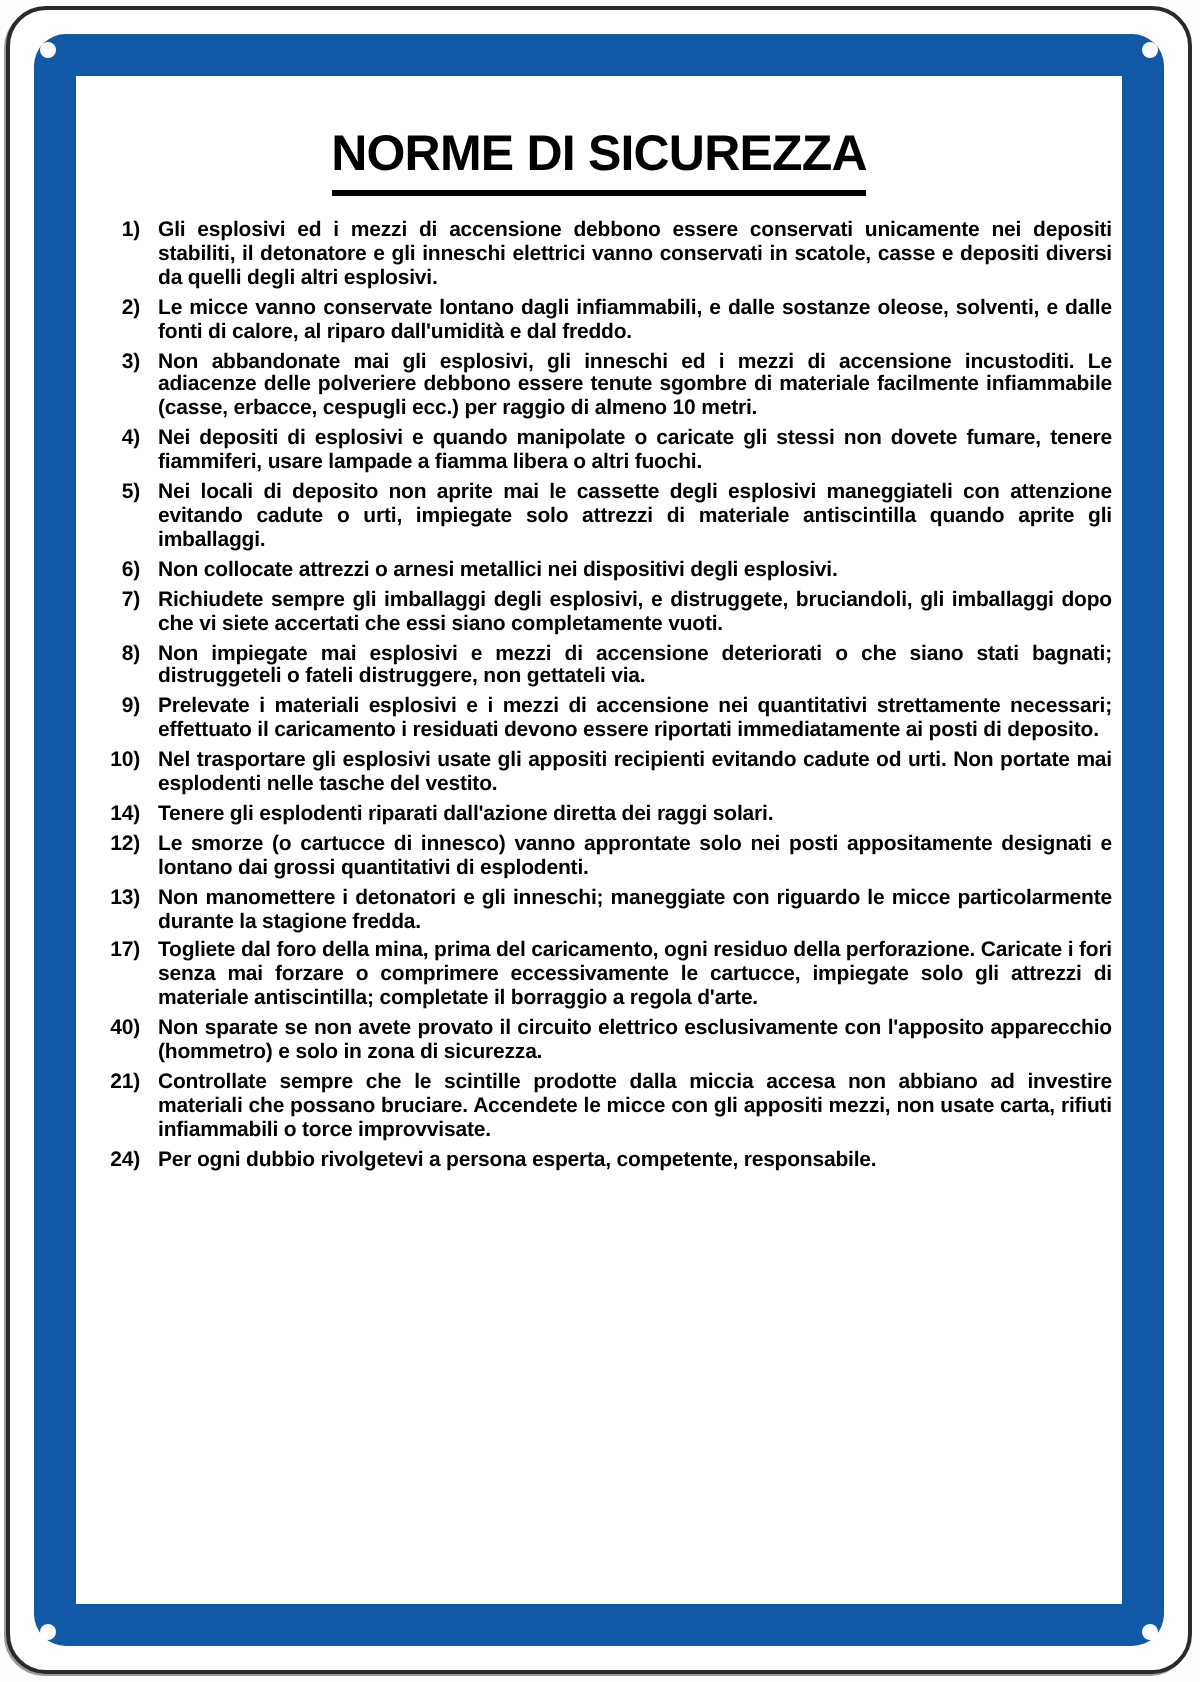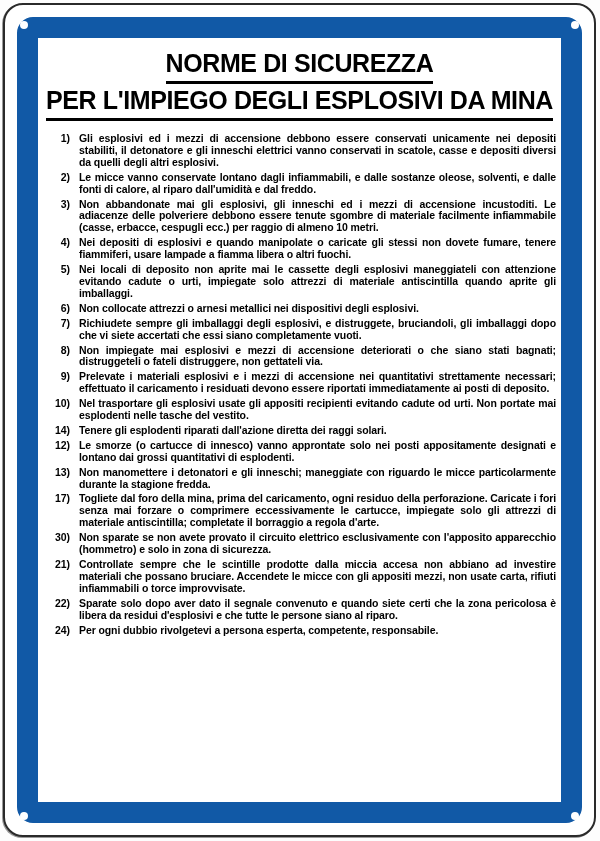--- a/index.html
+++ b/index.html
@@ -49,21 +49,21 @@
     position: absolute;
     left: 37px; right: 37px; top: 38px; bottom: 34px;
     color: #000000;
   }
   .title {
     text-align: center;
     font-weight: bold;
     font-size: 25px;
     line-height: 33px;
     letter-spacing: -0.4px;
-    margin-top: 4px;
+    margin-top: 18px;
     white-space: nowrap;
   }
   .title .tline {
     display: inline-block;
     border-bottom: 3px solid #000000;
     padding-bottom: 1px;
   }
   .rules {
     list-style: none;
     margin: 12px 0 0 0;
@@ -91,21 +91,20 @@
 </head>
 <body>
 
 <div class="canvas">
   <div class="plate">
     <div class="frame"></div>
 
     <div class="content">
       <div class="title">
         <span class="tline">NORME DI SICUREZZA</span><br>
-        <span class="tline">PER L'IMPIEGO DEGLI ESPLOSIVI DA MINA</span>
       </div>
 
       <ol class="rules">
         <li class="rule">
             <span class="num">1)</span>
             <span class="txt">Gli esplosivi ed i mezzi di accensione debbono essere conservati unicamente nei depositi stabiliti, il detonatore e gli inneschi elettrici vanno conservati in scatole, casse e depositi diversi da quelli degli altri esplosivi.</span>
           </li>
         <li class="rule">
             <span class="num">2)</span>
             <span class="txt">Le micce vanno conservate lontano dagli infiammabili, e dalle sostanze oleose, solventi, e dalle fonti di calore, al riparo dall'umidità e dal freddo.</span>
@@ -152,30 +151,26 @@
           </li>
         <li class="rule">
             <span class="num">13)</span>
             <span class="txt">Non manomettere i detonatori e gli inneschi; maneggiate con riguardo le micce particolarmente durante la stagione fredda.</span>
           </li>
         <li class="rule">
             <span class="num">17)</span>
             <span class="txt">Togliete dal foro della mina, prima del caricamento, ogni residuo della perforazione. Caricate i fori senza mai forzare o comprimere eccessivamente le cartucce, impiegate solo gli attrezzi di materiale antiscintilla; completate il borraggio a regola d'arte.</span>
           </li>
         <li class="rule">
-            <span class="num">30)</span>
+            <span class="num">40)</span>
             <span class="txt">Non sparate se non avete provato il circuito elettrico esclusivamente con l'apposito apparecchio (hommetro) e solo in zona di sicurezza.</span>
           </li>
         <li class="rule">
             <span class="num">21)</span>
             <span class="txt">Controllate sempre che le scintille prodotte dalla miccia accesa non abbiano ad investire materiali che possano bruciare. Accendete le micce con gli appositi mezzi, non usate carta, rifiuti infiammabili o torce improvvisate.</span>
-          </li>
-        <li class="rule">
-            <span class="num">22)</span>
-            <span class="txt">Sparate solo dopo aver dato il segnale convenuto e quando siete certi che la zona pericolosa è libera da residui d'esplosivi e che tutte le persone siano al riparo.</span>
           </li>
         <li class="rule">
             <span class="num">24)</span>
             <span class="txt">Per ogni dubbio rivolgetevi a persona esperta, competente, responsabile.</span>
           </li>
       </ol>
     </div>
 
     <div class="hole tl"></div>
     <div class="hole tr"></div>

